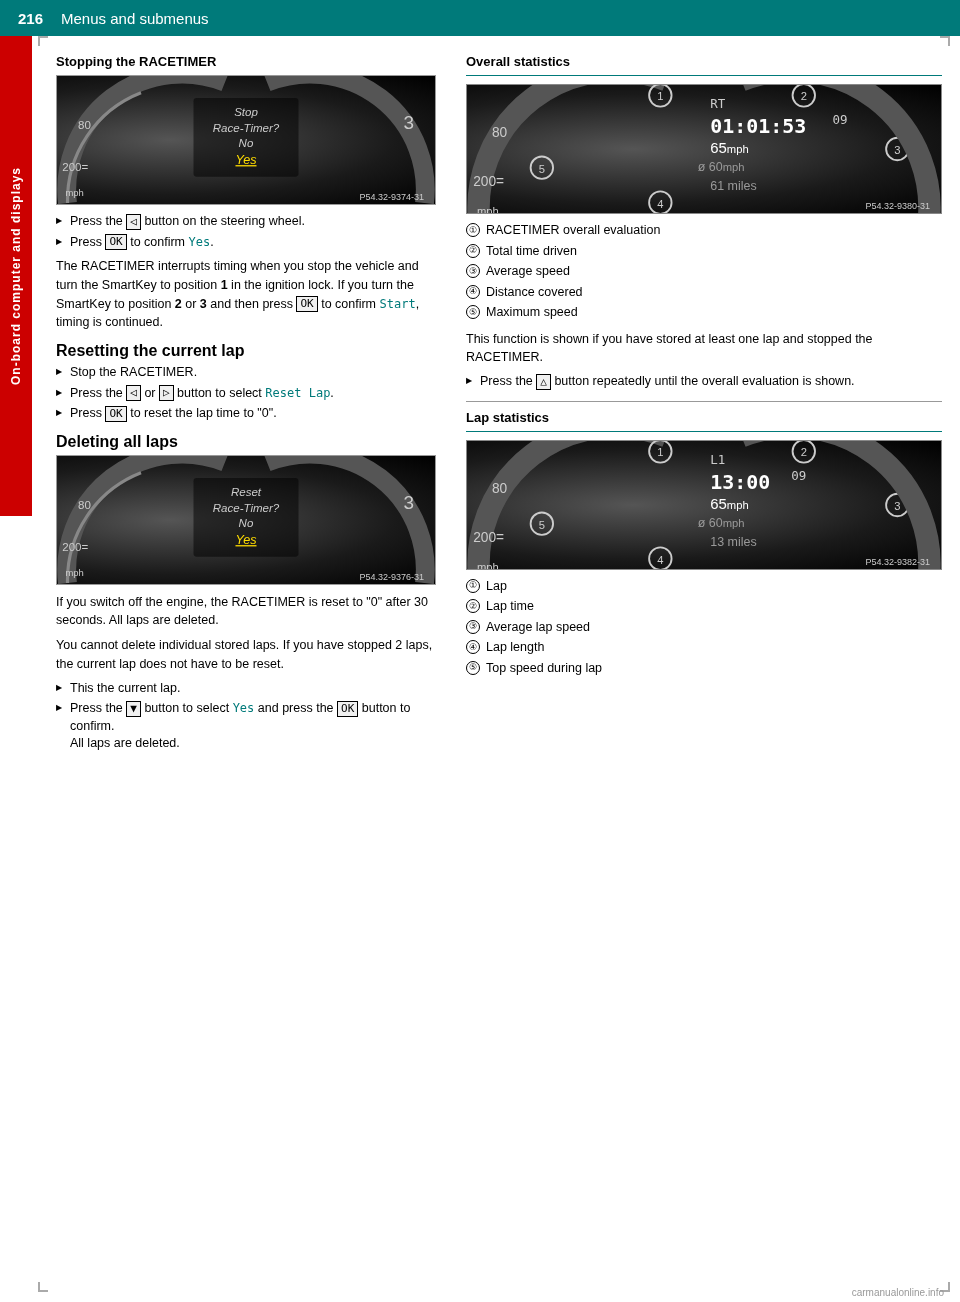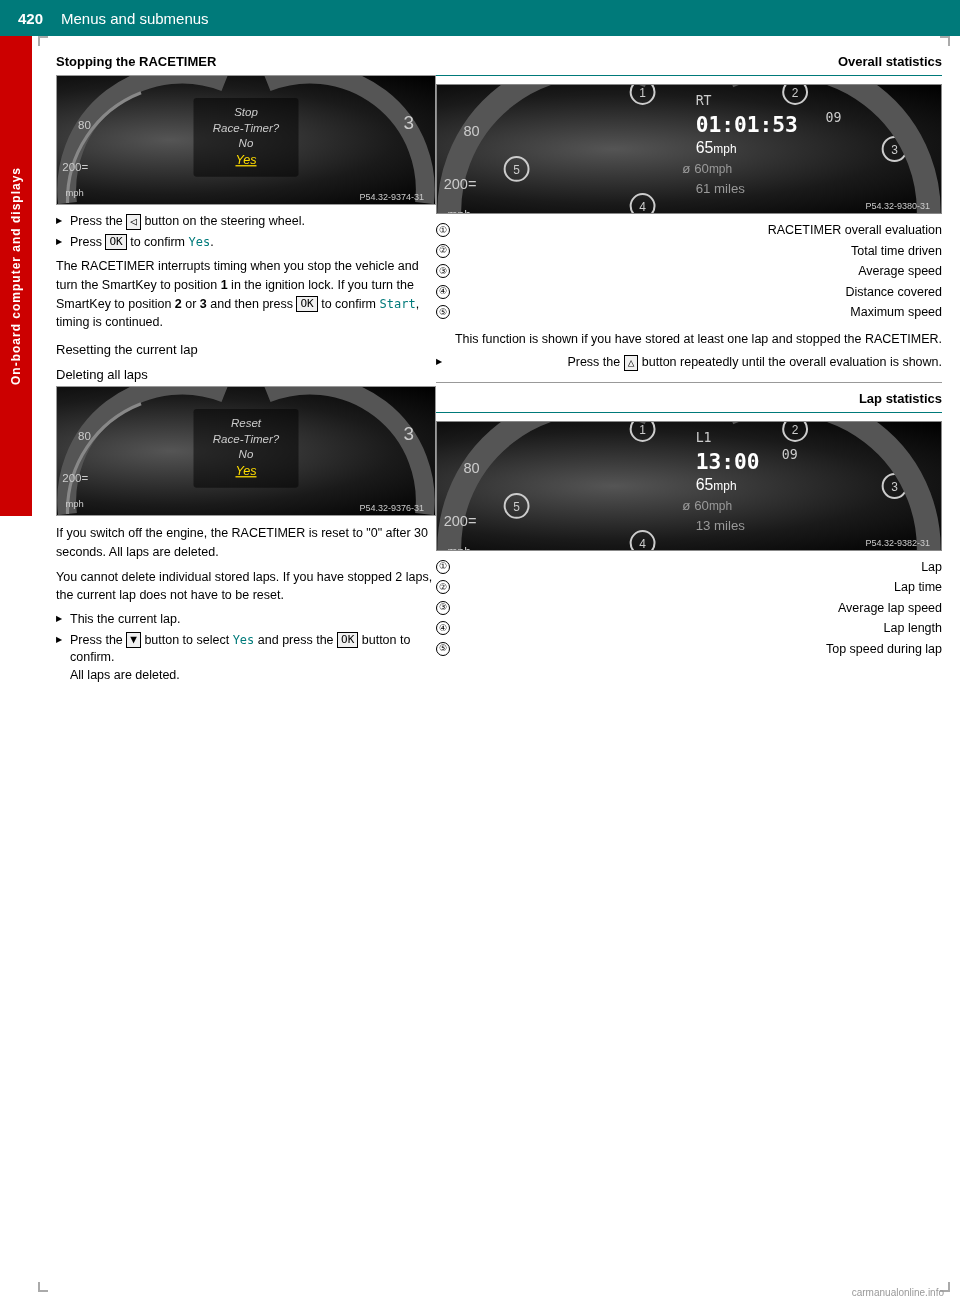--- a/index.html
+++ b/index.html
@@ -52,44 +52,44 @@
       writing-mode: vertical-rl;
       transform: rotate(180deg);
       letter-spacing: 1px;
     }
 
     
     .content {
       margin-left: 38px;
       padding: 18px 18px 18px 18px;
       display: flex;
+      gap: 30px;
     }
     .left-col {
       width: 380px;
       flex-shrink: 0;
     }
     .right-col {
       flex: 1;
-      text-align: right;
     }
 
     
     .section-heading {
       font-size: 13px;
       font-weight: bold;
       margin-bottom: 6px;
     }
     .section-divider {
       border: none;
       border-top: 1.5px solid #007a7a;
       margin-bottom: 8px;
     }
     .subsection-heading {
-      font-size: 13px;
-      font-weight: normal;
+      font-size: 16px;
+      font-weight: bold;
       margin-top: 10px;
       margin-bottom: 4px;
     }
 
     
     .dash-img {
       width: 100%;
       height: 130px;
       background: #222;
       border: 1px solid #999;
@@ -265,21 +265,21 @@
       width: 10px;
       height: 10px;
       border-bottom: 2px solid #aaa;
       border-right: 2px solid #aaa;
     }
   </style>
 </head>
 <body>
 
 <div class="header-bar">
-  <span class="header-page-num">420</span>
+  <span class="header-page-num">216</span>
   <span class="header-title">Menus and submenus</span>
 </div>
 
 <div class="side-tab">
   <span class="side-tab-text">On-board computer and displays</span>
 </div>
 
 <div class="corner-tl"></div>
 <div class="corner-tr"></div>
 <div class="corner-bl"></div>
@@ -317,20 +317,25 @@
     </div>
 
     <ul class="bullet-list">
       <li>Press the <span class="btn-inline">◁</span> button on the steering wheel.</li>
       <li>Press <span class="btn-inline">OK</span> to confirm <span class="code-text">Yes</span>.</li>
     </ul>
 
     <p>The RACETIMER interrupts timing when you stop the vehicle and turn the SmartKey to position <span class="bold-num">1</span> in the ignition lock. If you turn the SmartKey to position <span class="bold-num">2</span> or <span class="bold-num">3</span> and then press <span class="btn-inline">OK</span> to confirm <span class="code-text">Start</span>, timing is continued.</p>
 
     <div class="subsection-heading">Resetting the current lap</div>
+    <ul class="bullet-list">
+      <li>Stop the RACETIMER.</li>
+      <li>Press the <span class="btn-inline">◁</span> or <span class="btn-inline">▷</span> button to select <span class="code-text">Reset Lap</span>.</li>
+      <li>Press <span class="btn-inline">OK</span> to reset the lap time to "0".</li>
+    </ul>
 
     <div class="subsection-heading">Deleting all laps</div>
 
     <div class="dash-img">
       <div class="gauge-bg">
         <svg width="100%" height="100%" viewBox="0 0 360 130" preserveAspectRatio="xMidYMid slice">
           <path d="M10,125 A110,110 0 0,1 160,10" fill="none" stroke="#555" stroke-width="18"></path>
           <path d="M10,125 A110,110 0 0,1 80,20" fill="none" stroke="#888" stroke-width="3"></path>
           <text x="20" y="55" fill="#ccc" font-size="11" font-family="Arial">80</text>
           <text x="5" y="95" fill="#ccc" font-size="11" font-family="Arial">200=</text>

